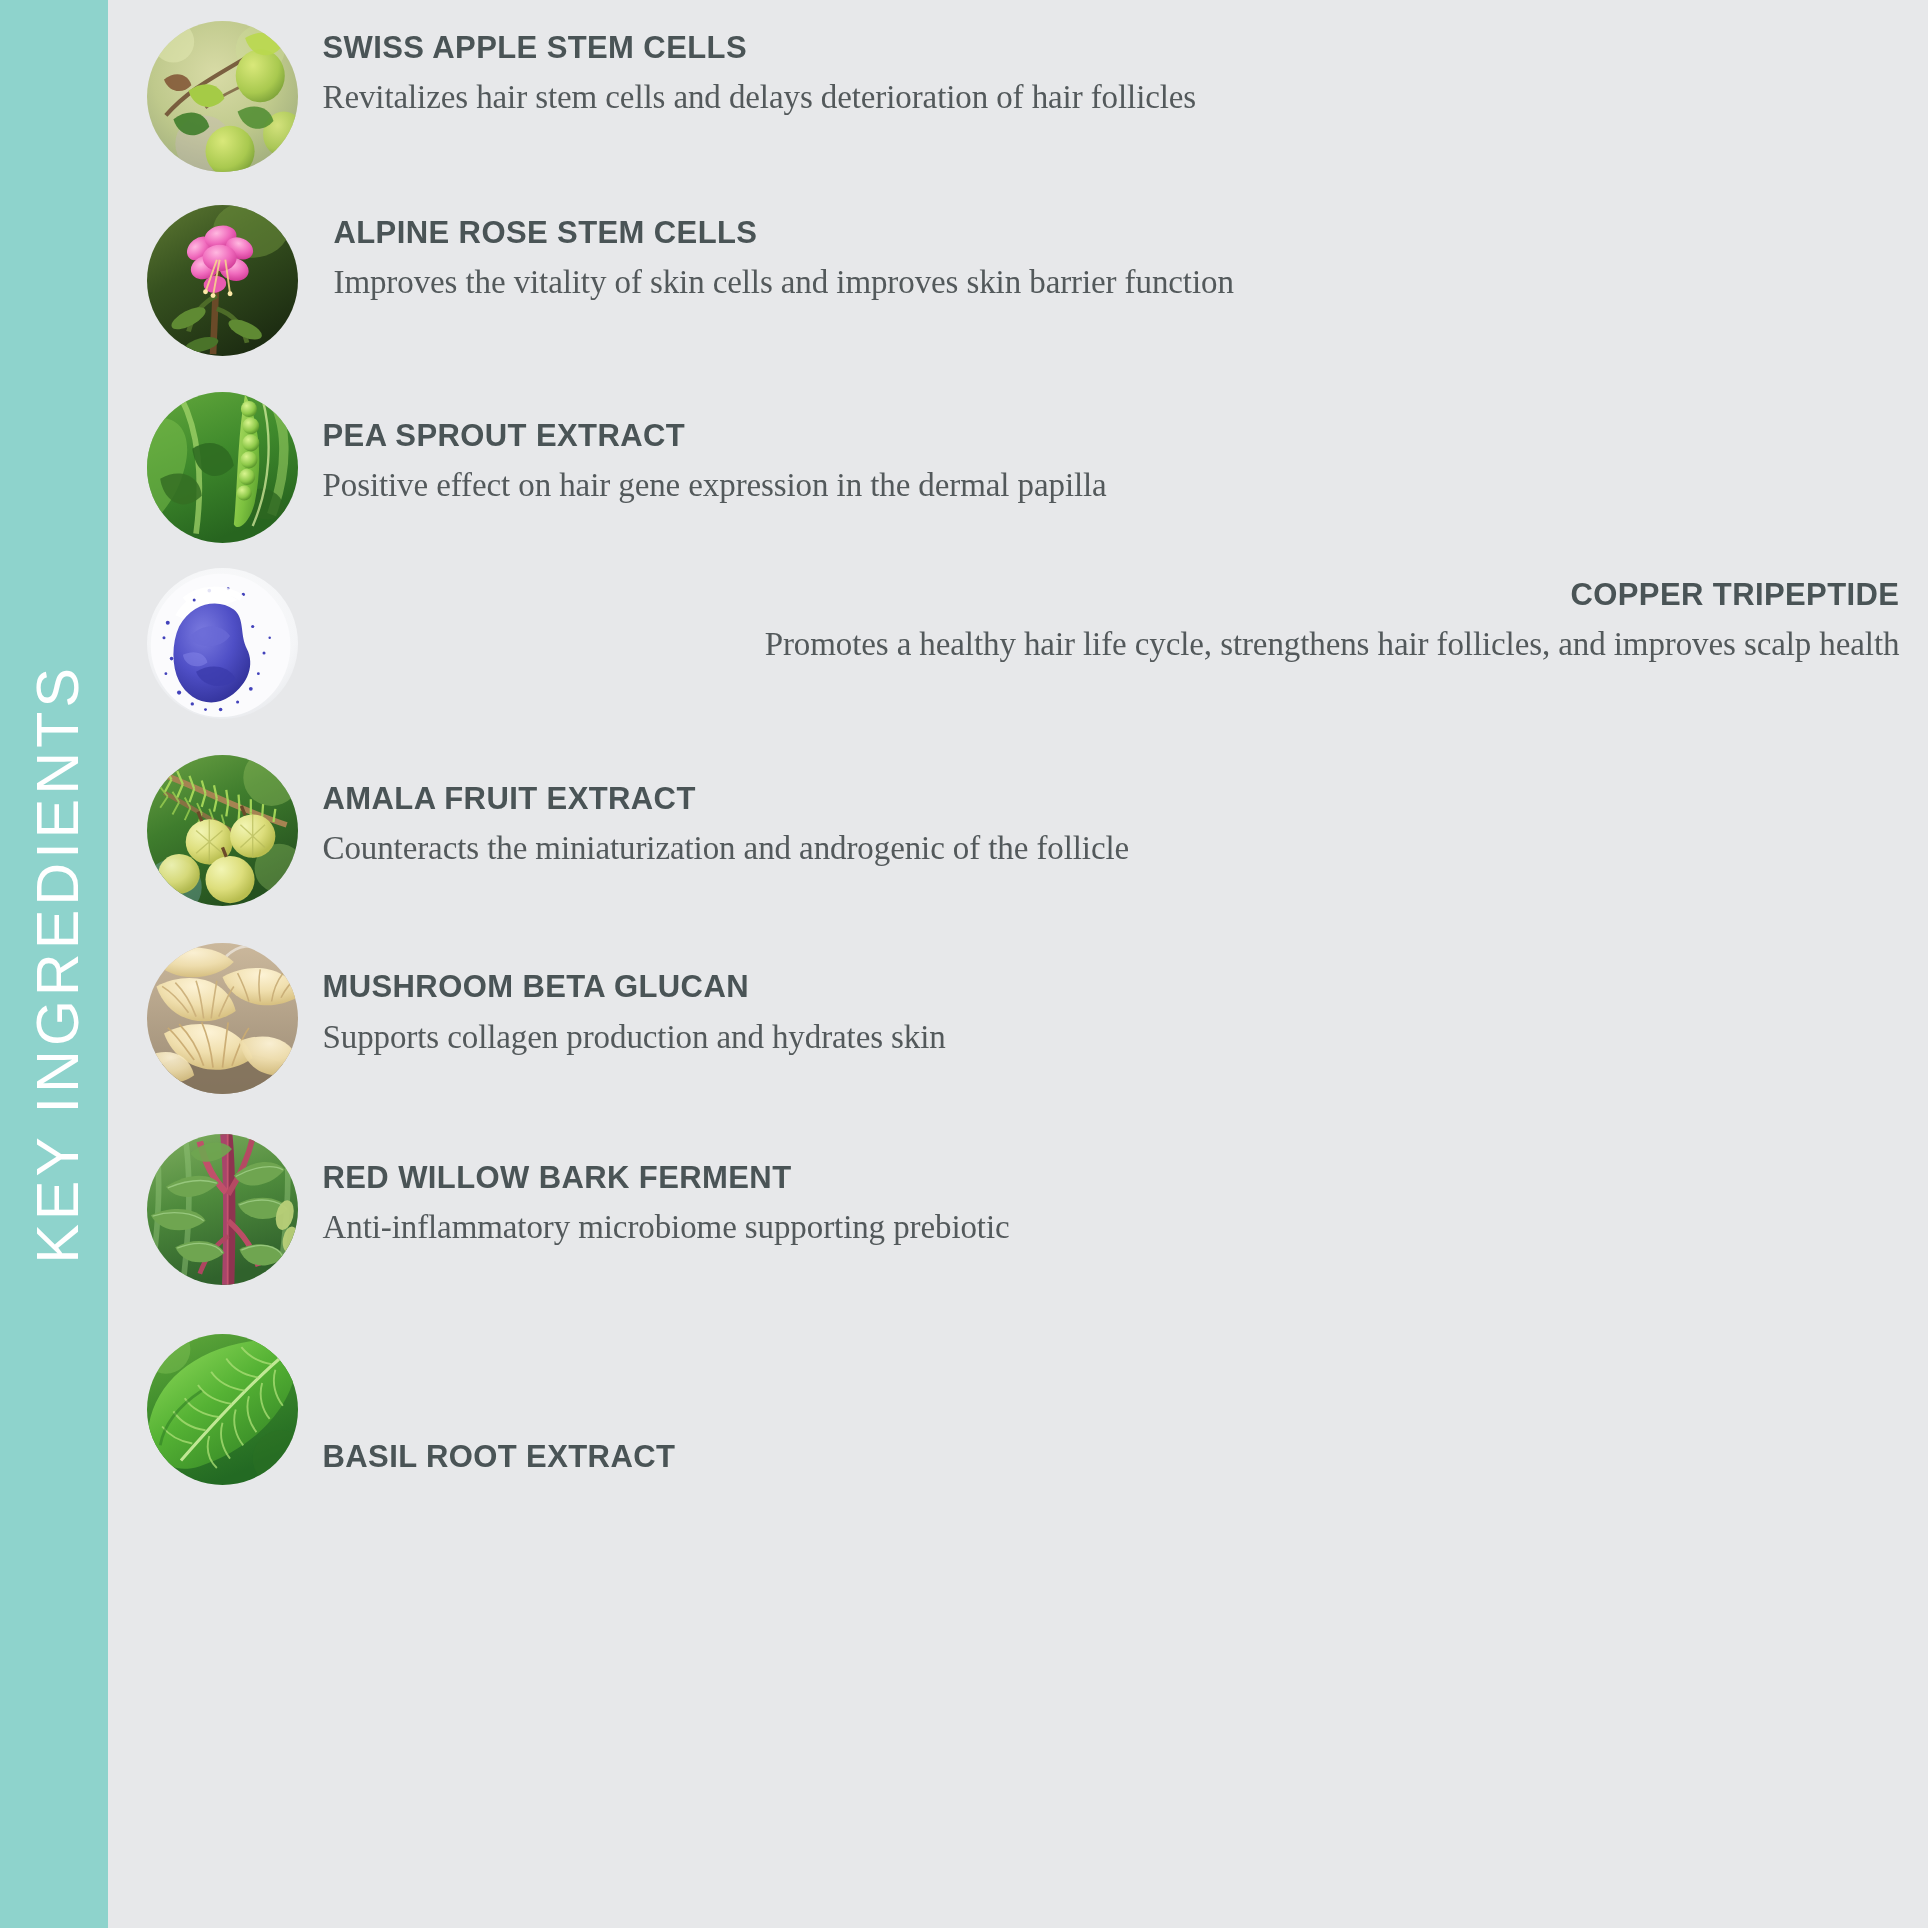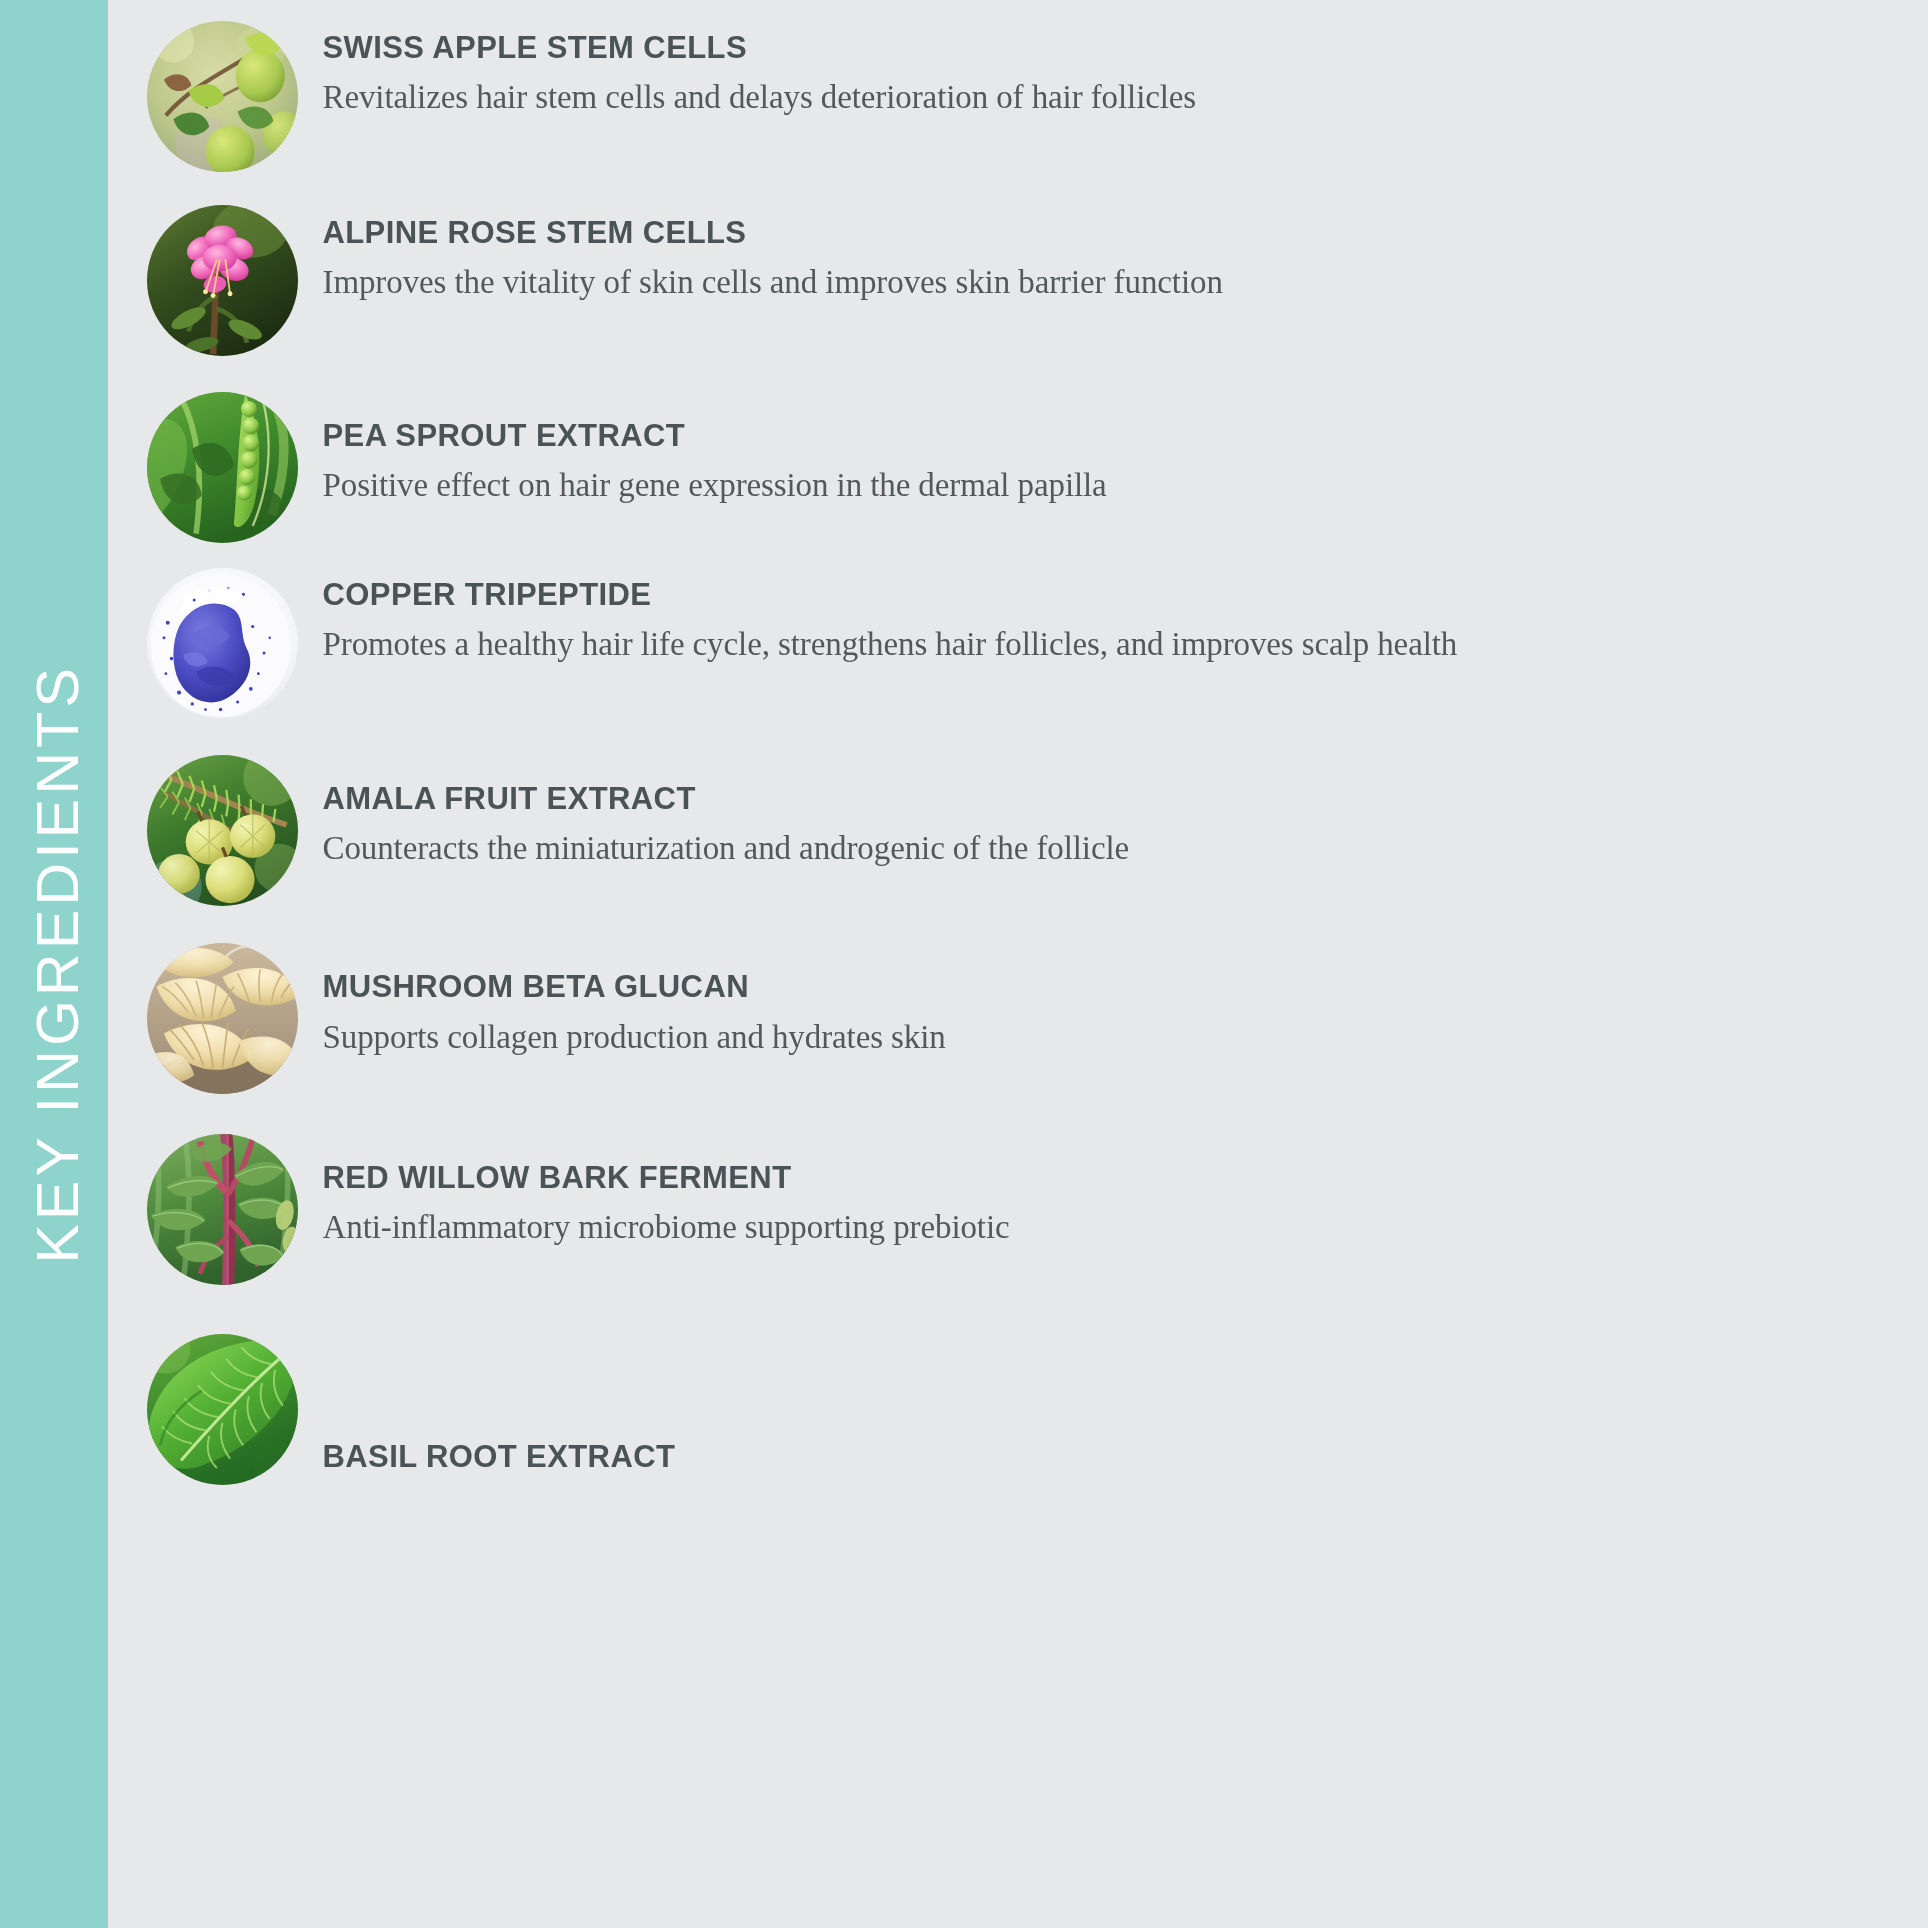--- a/index.html
+++ b/index.html
@@ -79,23 +79,23 @@
   .desc {
     font-size:33px;
     font-weight:400;
     color:#53595b;
     line-height:1.33;
     letter-spacing:-0.1px;
     font-family:Liberation Serif, serif;
   }
   
   .row.r0 { margin-top:7.5px;  }
-  .row.r1 { margin-top:30px; }
+  .row.r1 { margin-top:30px;gap:11px; }
   .row.r2 { margin-top:32px; }
-  .row.r3 { margin-top:21px; }
+  .row.r3 { margin-top:21px;text-align:right; }
   .row.r4 { margin-top:32px; }
   .row.r5 { margin-top:34px; }
   .row.r6 { margin-top:36px; }
   .row.r7 { margin-top:45px;align-items:flex-end; }
   .row.r2 .text, .row.r4 .text, .row.r5 .text, .row.r6 .text { padding-top:26px; }
   .row.r7 .text { padding-top:17px; }
 </style>
 </head>
 <body>
 

